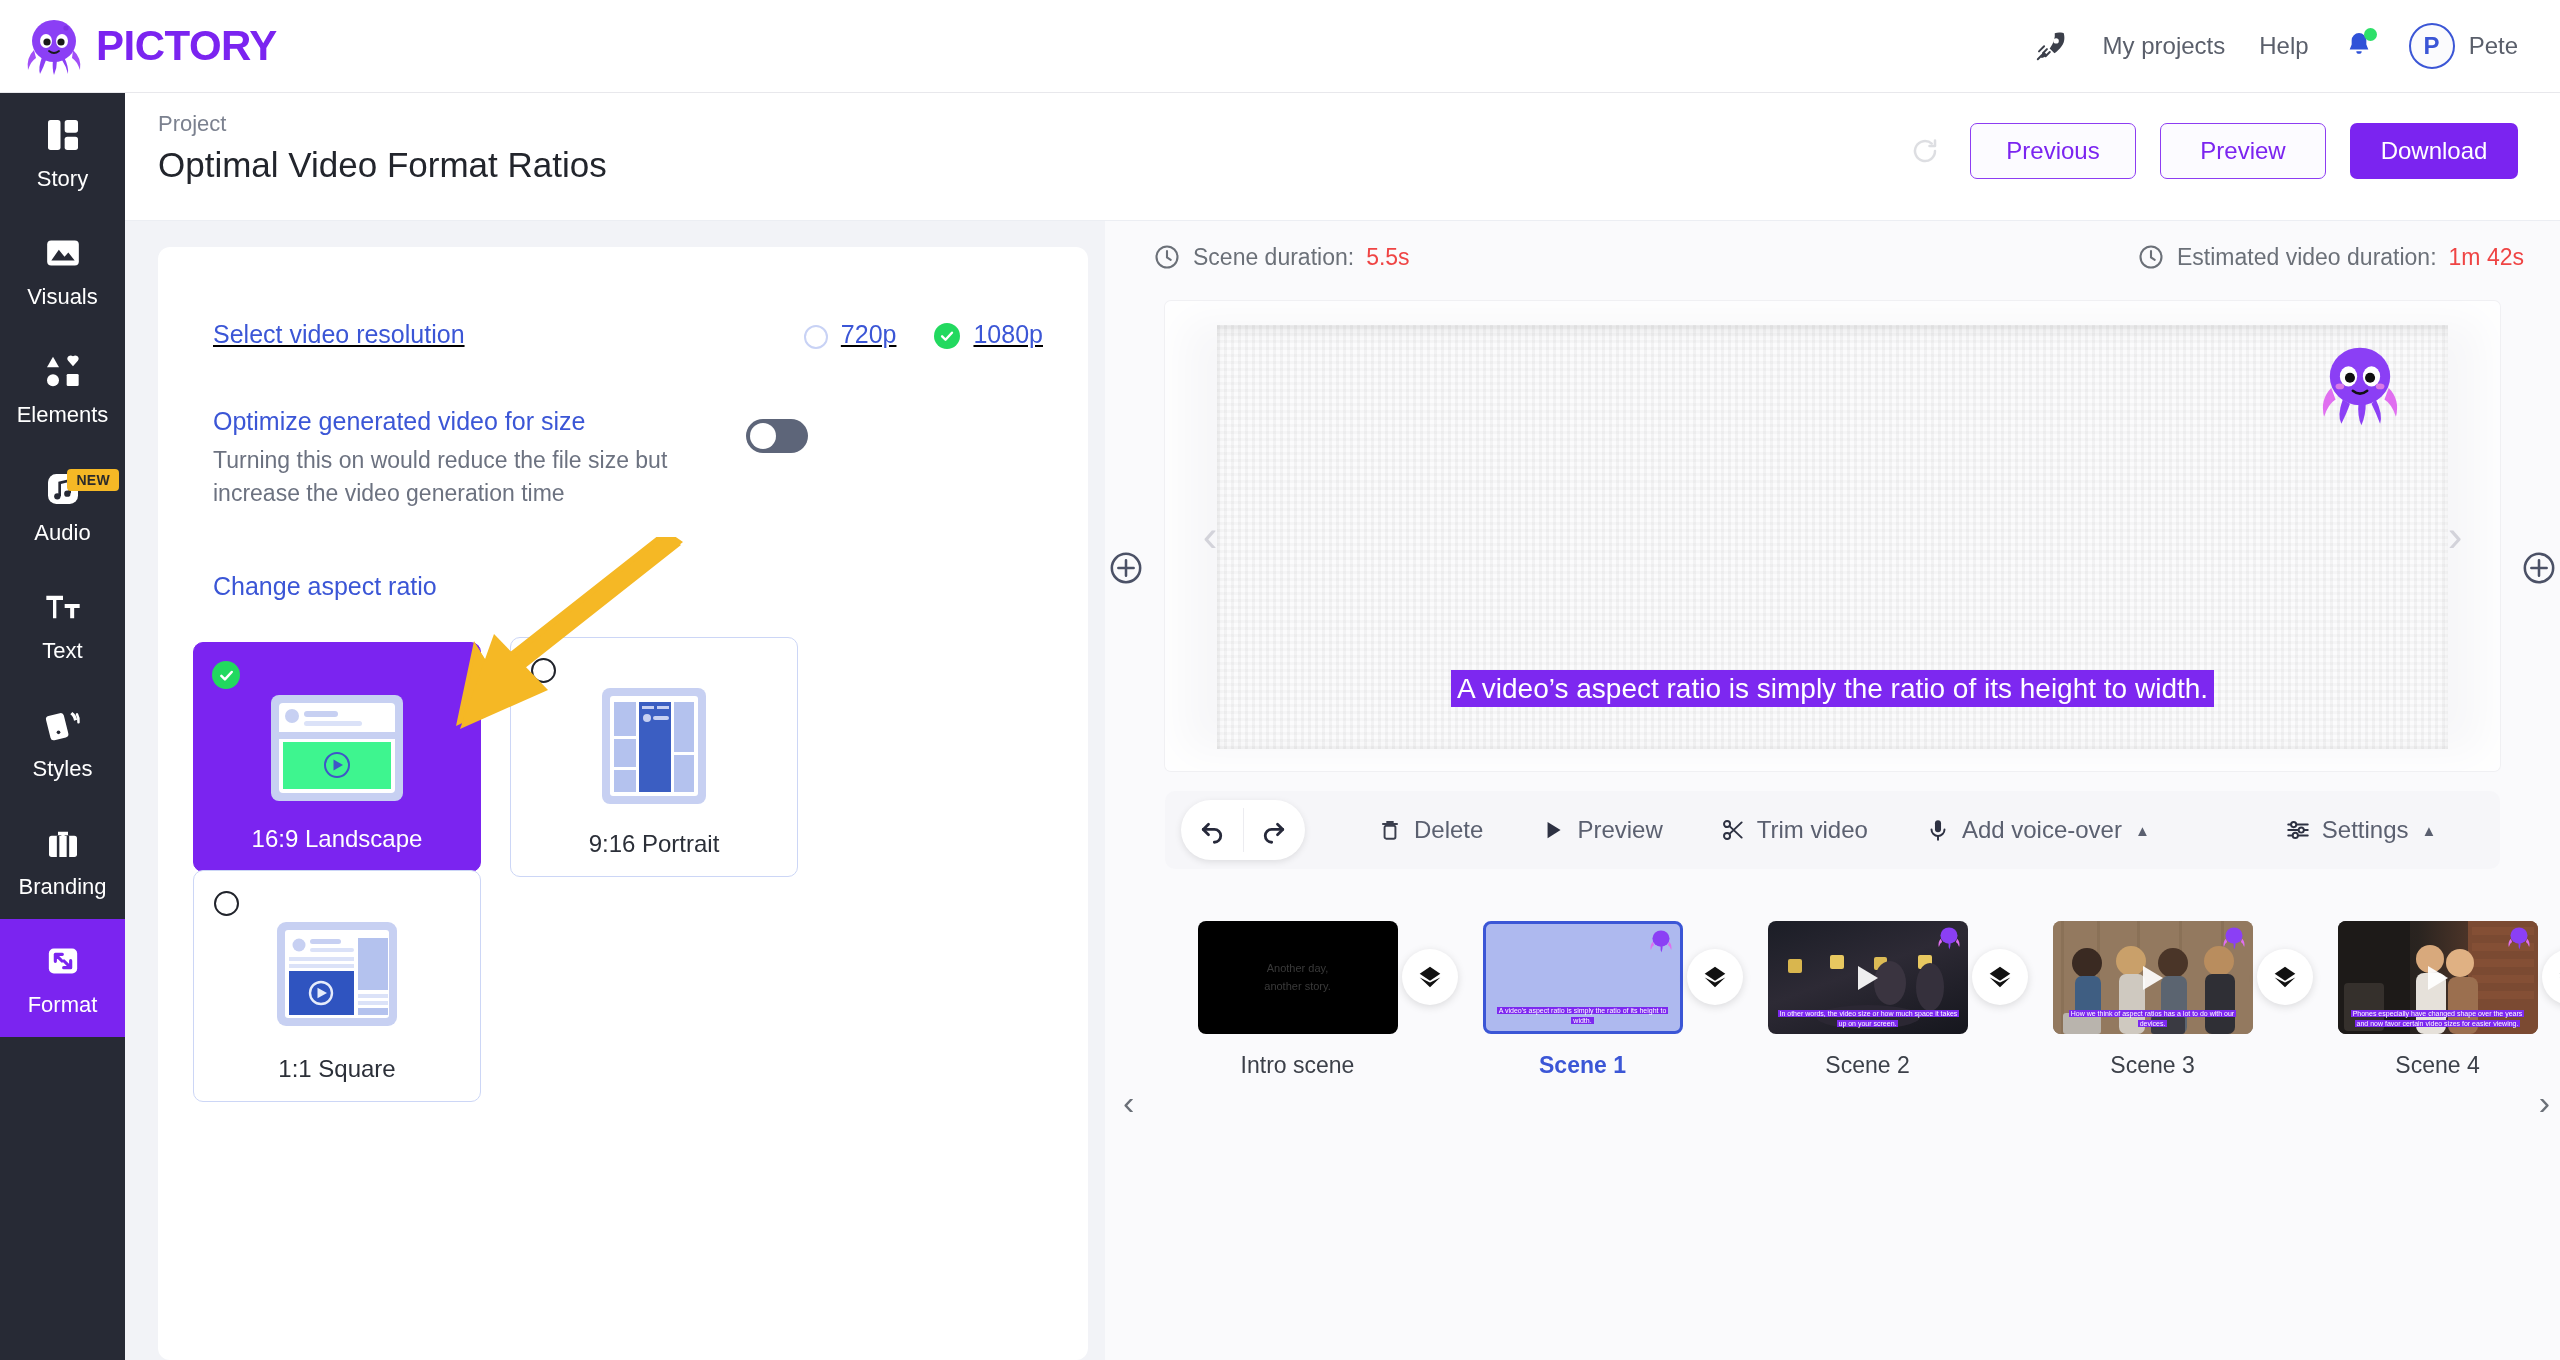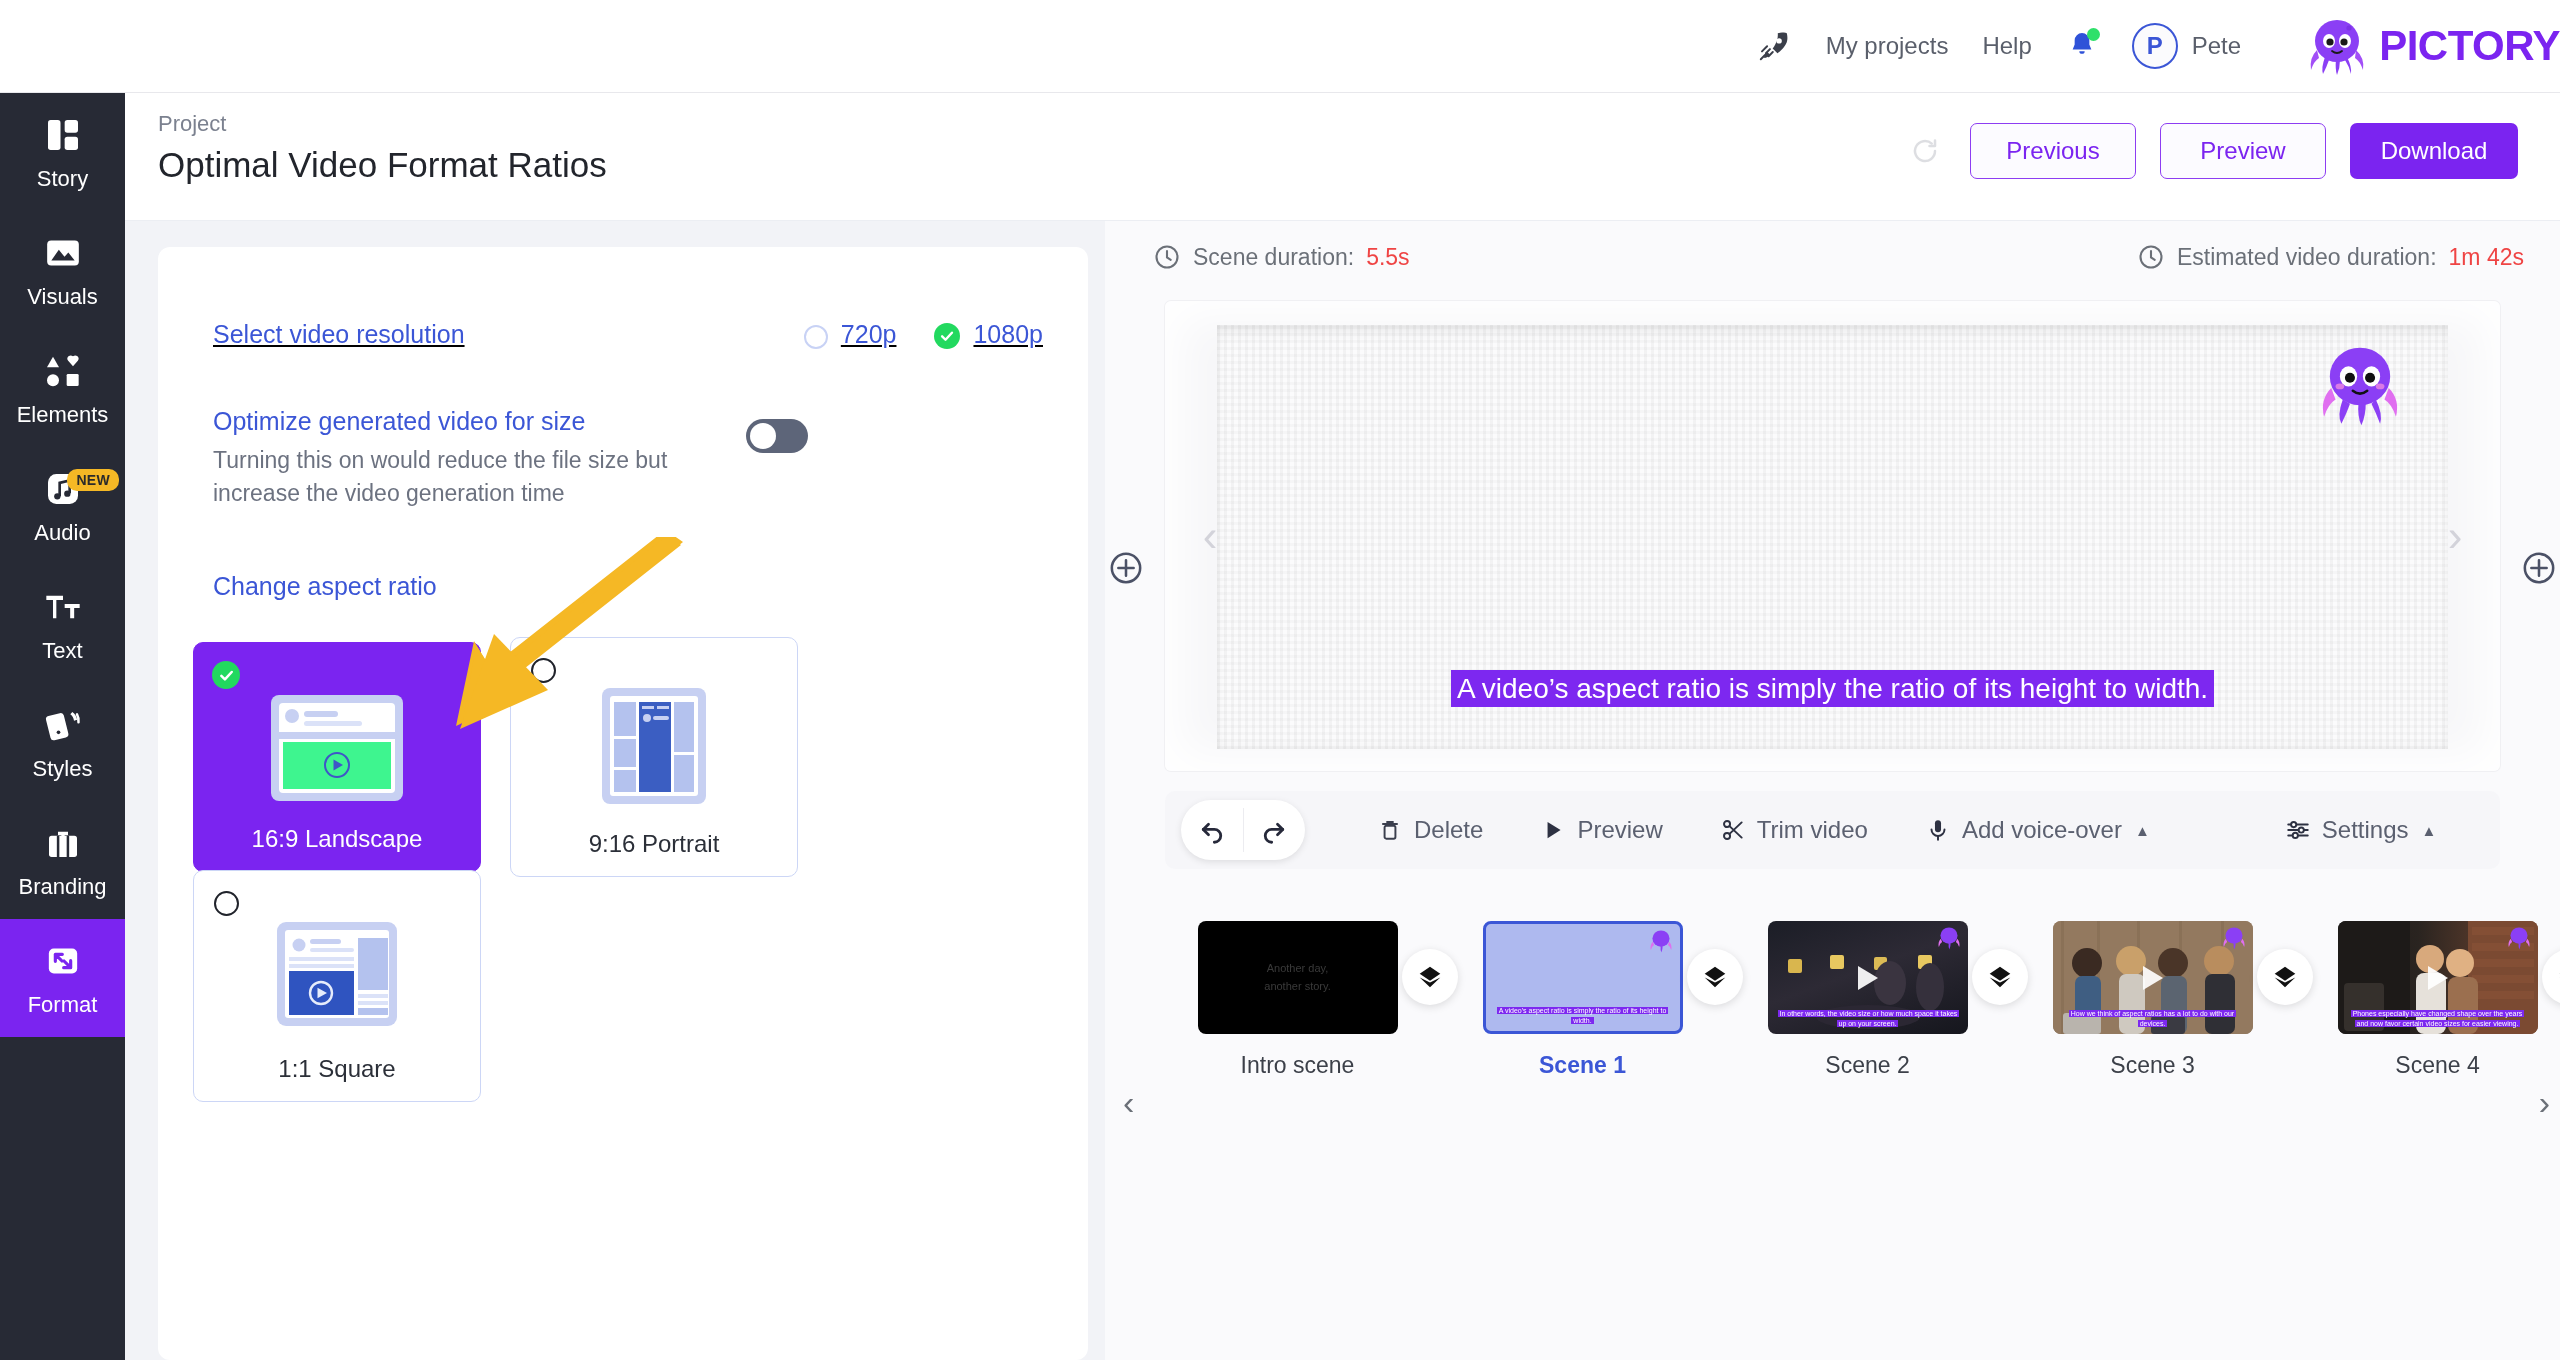--- a/index.html
+++ b/index.html
@@ -54,21 +54,21 @@
     align-items: center; justify-content: center;
     color: #ffffff; position: relative;
   }
   .side-item.active { background: #7b24f0; }
   .side-ico { height: 46px; display: flex; align-items: center; justify-content: center; }
   .side-label { font-size: 22px; margin-top: 8px; }
   .badge-new {
     position: absolute; right: 6px; top: 22px;
     background: #f5b825; color: #2b2b2b;
     font-size: 14px; font-weight: bold;
-    padding: 3px 9px; border-radius: 10px; letter-spacing: .3px;
+    padding: 3px 9px; border-radius: 4px; letter-spacing: .3px;
   }
 
   
   #main-head {
     position: absolute; left: 125px; top: 93px;
     width: 2435px; height: 128px; background: #ffffff;
     border-bottom: 1px solid #eceef3;
   }
   #crumb { position: absolute; left: 33px; top: 18px; font-size: 22px; color: #7b818f; }
   #proj-title { position: absolute; left: 33px; top: 52px; font-size: 35px; color: #22252c; }
@@ -233,58 +233,58 @@
   }
   .intro-txt {
     position: absolute; left: 0; top: 50%; transform: translateY(-50%);
     width: 100%; text-align: center; color: #3a3a3a; font-size: 11px; line-height: 1.7;
   }
 </style>
 </head>
 <body>
 
 <div id="topbar">
-  <div id="topbar-right">
-    <svg id="rocket-icon" viewBox="0 0 24 24">
-      <path d="M14.5 3.5c3-1 6 0 6 0s1 3-0 6c-1.4 4-6.2 7.4-6.2 7.4l-3.2-3.2S15.1 8.9 14.5 3.5Z" fill="#3b3f4a"></path>
-      <circle cx="15.4" cy="8.6" r="1.8" fill="#fff"></circle>
-      <path d="M9.3 14.1 6.6 16.8M7.4 12.2 4 15.6M11.2 16 8.4 18.8M6 18 3.2 20.8" stroke="#3b3f4a" stroke-width="1.3" stroke-linecap="round"></path>
-      <path d="M9.4 17.9c-.7 1.4-2.6 2-4 2.1.1-1.4.7-3.3 2.1-4Z" fill="#3b3f4a"></path>
-    </svg>
-    <div class="top-link">My projects</div>
-    <div class="top-link">Help</div>
-    <div id="bell-wrap">
-      <svg viewBox="0 0 24 24" width="32" height="34">
-        <path d="M12 3a5.5 5.5 0 0 0-5.5 5.5v3.2L5 15.3h14l-1.5-3.6V8.5A5.5 5.5 0 0 0 12 3Z" fill="#2f52d8"></path>
-        <path d="M10 16.6a2 2 0 0 0 4 0Z" fill="#2f52d8"></path>
-      </svg>
-      <div id="bell-dot"></div>
-    </div>
-    <div id="avatar-wrap">
-      <div id="avatar">P</div>
-      <div class="top-link">Pete</div>
-    </div>
-  </div>
-
   <div id="logo-wrap">
     <svg id="logo-mark" viewBox="0 0 64 60">
       <ellipse cx="32" cy="25" rx="22" ry="21" fill="#8b3ff5"></ellipse>
       <path d="M12 34 Q4 42 6 54 Q9 45 14 42Z" fill="#a24ff7"></path>
       <path d="M20 41 Q16 52 18 58 Q22 50 24 44Z" fill="#8b3ff5"></path>
       <path d="M31 43 Q30 53 32 59 Q35 52 35 44Z" fill="#8b3ff5"></path>
       <path d="M42 41 Q47 51 46 58 Q44 50 40 44Z" fill="#8b3ff5"></path>
       <path d="M51 34 Q60 42 58 54 Q55 45 50 42Z" fill="#a24ff7"></path>
       <ellipse cx="24" cy="25" rx="6" ry="7" fill="#fff"></ellipse>
       <ellipse cx="40" cy="25" rx="6" ry="7" fill="#fff"></ellipse>
       <circle cx="25" cy="26" r="3.6" fill="#1a1a1a"></circle>
       <circle cx="39" cy="26" r="3.6" fill="#1a1a1a"></circle>
       <path d="M27 35 Q32 39 37 35" stroke="#1a1a1a" stroke-width="1.8" fill="none" stroke-linecap="round"></path>
       <circle cx="44" cy="12" r="2.6" fill="#6f26d6" opacity=".5"></circle>
     </svg>
     <div id="logo-text">PICTORY</div>
+  </div>
+
+  <div id="topbar-right">
+    <svg id="rocket-icon" viewBox="0 0 24 24">
+      <path d="M14.5 3.5c3-1 6 0 6 0s1 3-0 6c-1.4 4-6.2 7.4-6.2 7.4l-3.2-3.2S15.1 8.9 14.5 3.5Z" fill="#3b3f4a"></path>
+      <circle cx="15.4" cy="8.6" r="1.8" fill="#fff"></circle>
+      <path d="M9.3 14.1 6.6 16.8M7.4 12.2 4 15.6M11.2 16 8.4 18.8M6 18 3.2 20.8" stroke="#3b3f4a" stroke-width="1.3" stroke-linecap="round"></path>
+      <path d="M9.4 17.9c-.7 1.4-2.6 2-4 2.1.1-1.4.7-3.3 2.1-4Z" fill="#3b3f4a"></path>
+    </svg>
+    <div class="top-link">My projects</div>
+    <div class="top-link">Help</div>
+    <div id="bell-wrap">
+      <svg viewBox="0 0 24 24" width="32" height="34">
+        <path d="M12 3a5.5 5.5 0 0 0-5.5 5.5v3.2L5 15.3h14l-1.5-3.6V8.5A5.5 5.5 0 0 0 12 3Z" fill="#2f52d8"></path>
+        <path d="M10 16.6a2 2 0 0 0 4 0Z" fill="#2f52d8"></path>
+      </svg>
+      <div id="bell-dot"></div>
+    </div>
+    <div id="avatar-wrap">
+      <div id="avatar">P</div>
+      <div class="top-link">Pete</div>
+    </div>
   </div>
 </div>
 
 <div id="sidebar">
 
   <div class="side-item">
     <div class="side-ico">
       <svg viewBox="0 0 24 24" width="40" height="40">
           <rect x="3" y="3" width="7.5" height="18" rx="1.6" fill="#fff"></rect>
           <rect x="13" y="3" width="8" height="7.6" rx="1.6" fill="#fff"></rect>

